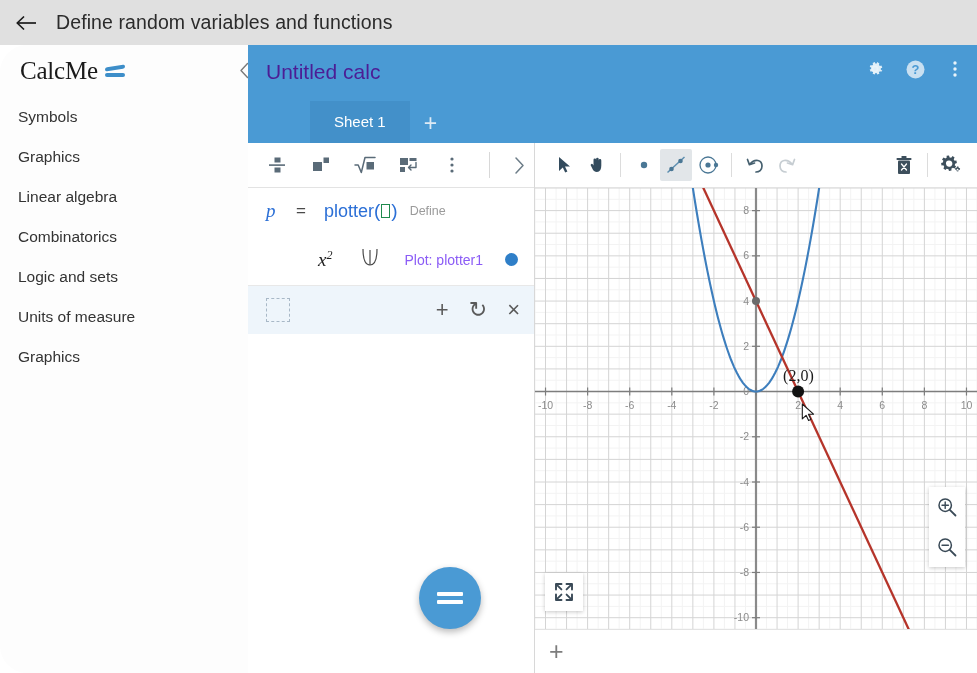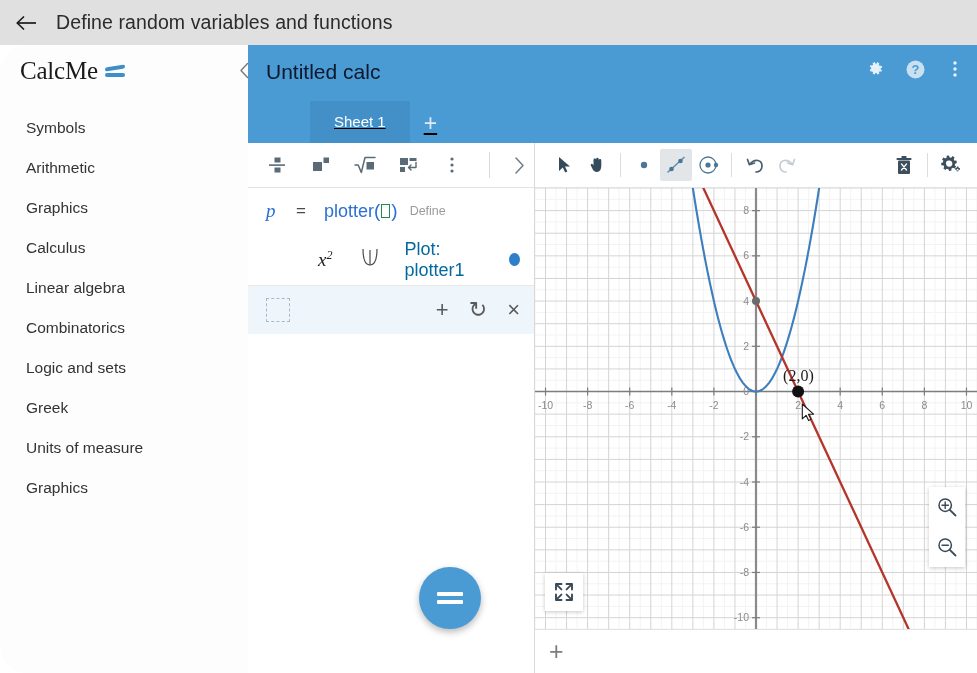--- a/index.html
+++ b/index.html
@@ -73,22 +73,22 @@
   .sb-collapse {
     position: absolute; right: 22px; top: 16px;
     width: 18px; height: 18px;
     color: #7a7a7a; font-size: 17px;
     display: flex; align-items: center; justify-content: center;
     cursor: pointer;
   }
   .sb-list { padding-top: 11px; }
   .sb-item {
     height: 40px;
-    display: flex; align-items: center;
-    padding-left: 26px;
+    display: flex; 
+    padding-left: 18px;
     font-size: 15.5px;
     color: #333333;
     cursor: pointer;
   }
   .sb-scroll {
     position: absolute; right: 1px; top: 28px;
     width: 7px; height: 595px;
     background: #c2c7cb;
     border-radius: 4px;
   }
@@ -101,35 +101,35 @@
   }
 
   
   .app-head {
     height: 98px;
     background: #4a9ad4;
     position: relative;
   }
   .app-title {
     position: absolute; left: 18px; top: 15px;
-    color: #0f172a;
+    color: #4c1d95;
     font-size: 21px;
   }
   .head-icons {
     position: absolute; right: 10px; top: 12px;
     display: flex; align-items: center; gap: 16px;
   }
   .hicon {
     width: 24px; height: 24px;
     display: flex; align-items: center; justify-content: center;
     color: #e9f3fa; cursor: pointer;
   }
   .tabs {
     position: absolute; left: 62px; bottom: 0;
-    display: flex; align-items: flex-end; text-decoration: underline;
+    display: flex; align-items: flex-end;
   }
   .tab {
     background: #4390c9;
     color: #ffffff;
     font-size: 15px;
     padding: 12px 24px 13px 24px;
     cursor: pointer;
   }
   .tab-add {
     color: #ddeaf5;
@@ -214,21 +214,21 @@
   }
   .xsq {
     font-family: "Liberation Serif", serif;
     font-style: italic;
     font-size: 19px;
     color: #1b1b1b;
     position: relative;
     margin-right: 4px;
   }
   .xsq sup { font-size: 12px; font-style: italic; }
-  .plot-lbl { color: #0369a1; font-size: 18px; }
+  .plot-lbl { color: #8b5cf6; font-size: 14px; }
   .plot-dot {
     width: 13px; height: 13px;
     border-radius: 50%;
     background: #2f7fc8;
     display: inline-block;
     cursor: pointer;
   }
 
   .calc-row.r3 {
     height: 48px;
@@ -345,39 +345,30 @@
       <svg width="11" height="17" viewBox="0 0 11 17" aria-hidden="true">
         <path d="M8.5 1.5 L2 8.5 L8.5 15.5" stroke="#7a7a7a" stroke-width="1.4" fill="none" stroke-linecap="round" stroke-linejoin="round"></path>
       </svg>
     </div>
   </div>
   <div class="sb-list">
     <div class="sb-item">
         <span>Symbols</span>
       </div>
     <div class="sb-item">
-        <span>Arithmetic</span>
-      </div>
-    <div class="sb-item">
         <span>Graphics</span>
-      </div>
-    <div class="sb-item">
-        <span>Calculus</span>
       </div>
     <div class="sb-item">
         <span>Linear algebra</span>
       </div>
     <div class="sb-item">
         <span>Combinatorics</span>
       </div>
     <div class="sb-item">
         <span>Logic and sets</span>
-      </div>
-    <div class="sb-item">
-        <span>Greek</span>
       </div>
     <div class="sb-item">
         <span>Units of measure</span>
       </div>
     <div class="sb-item">
         <span>Graphics</span>
       </div>
   </div>
   <div class="sb-scroll"></div>
 </div>

